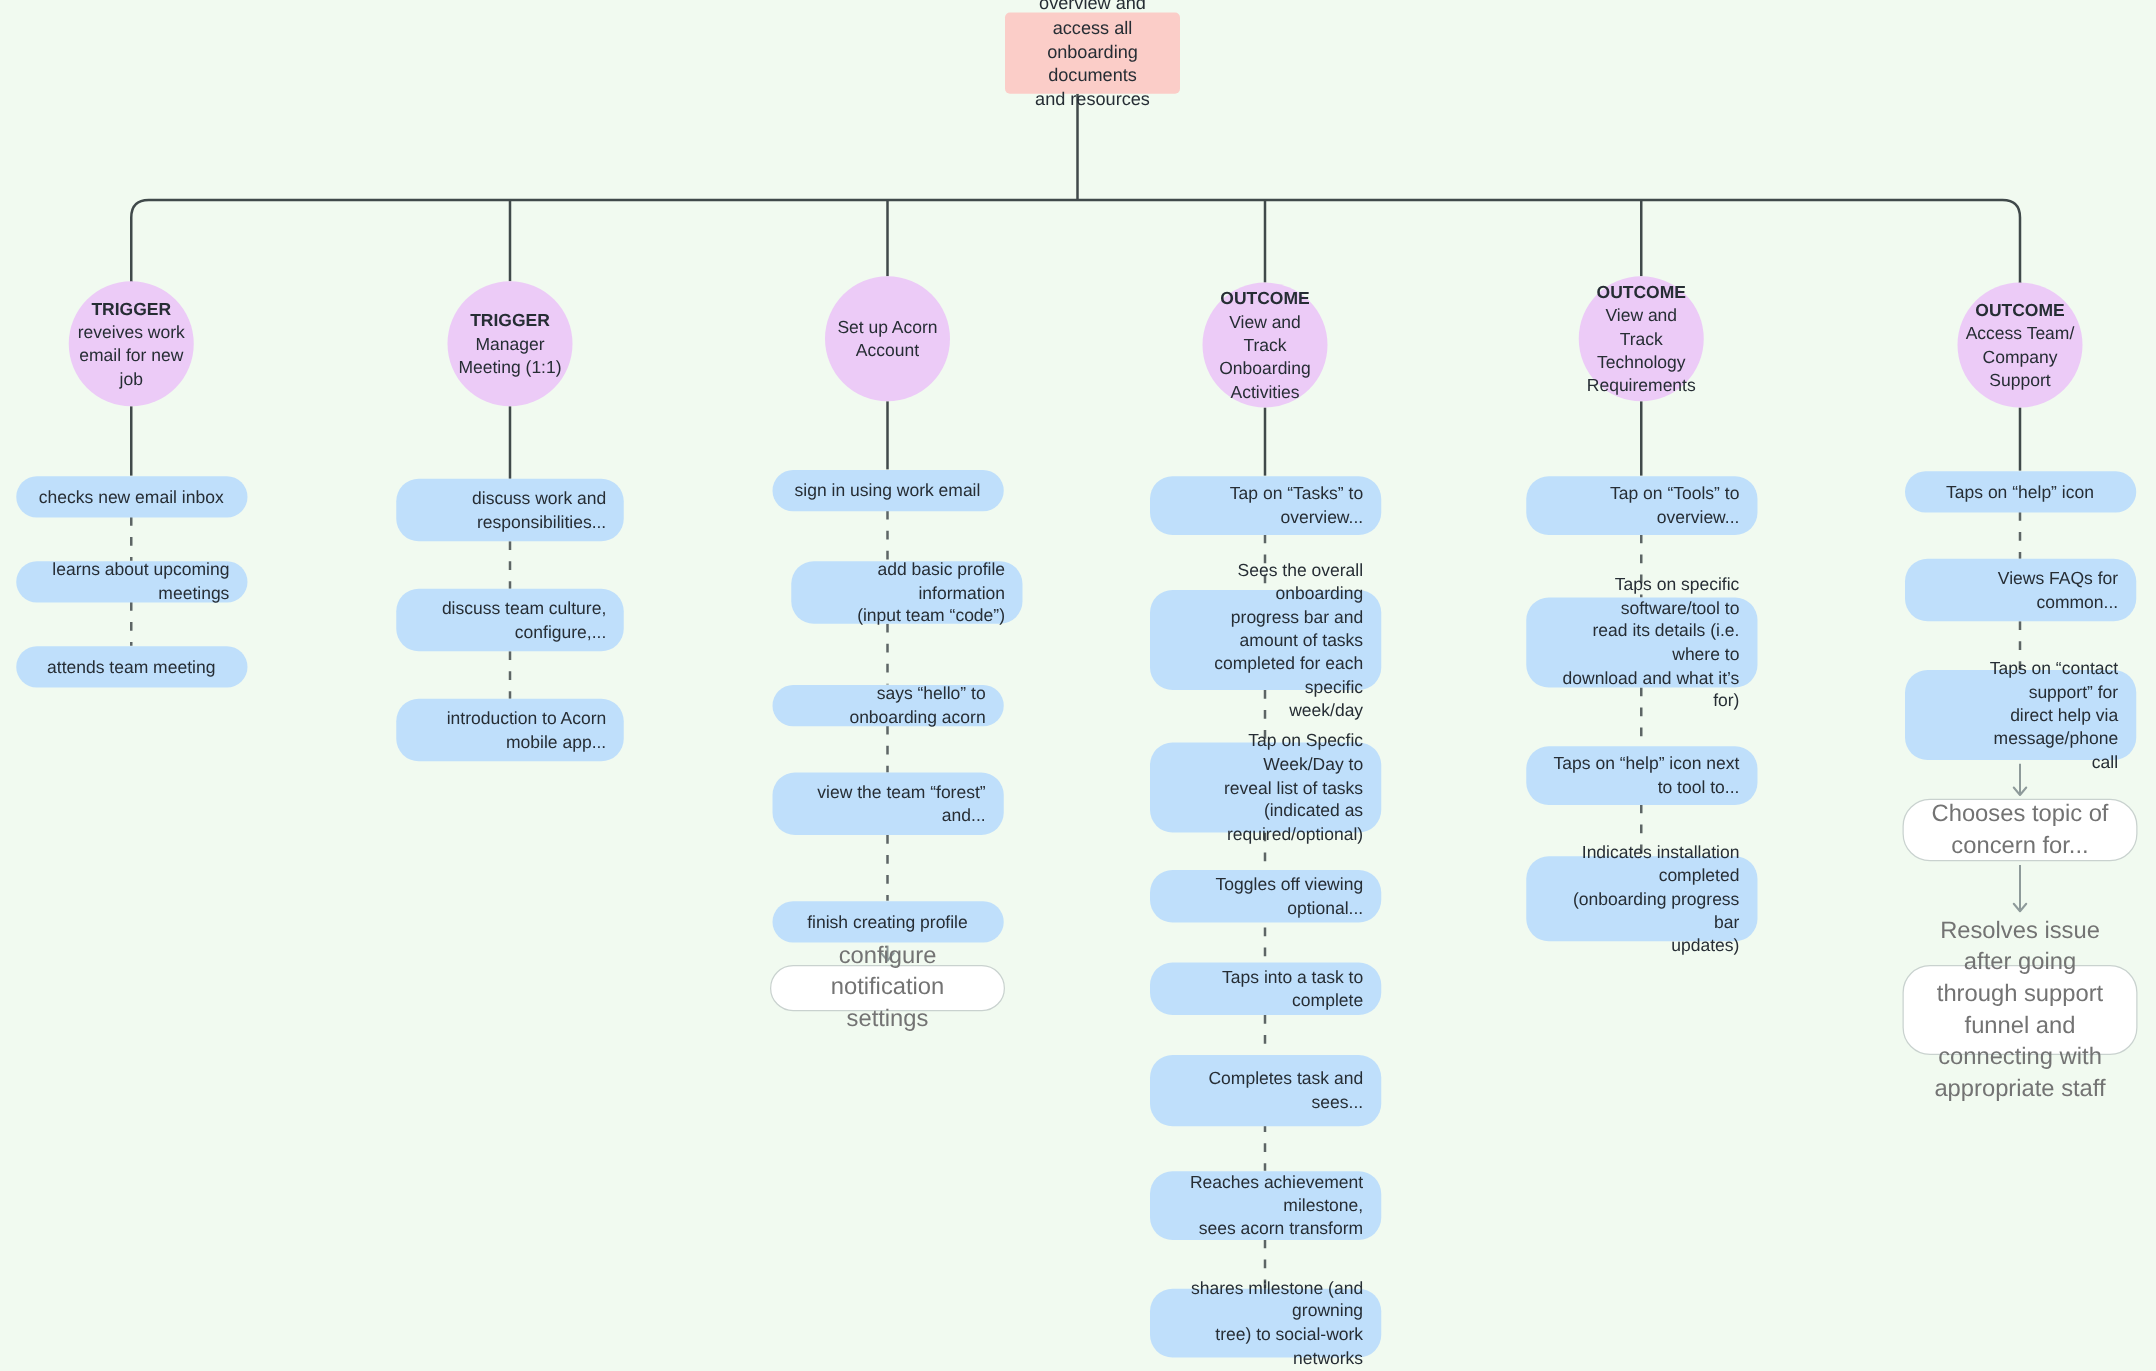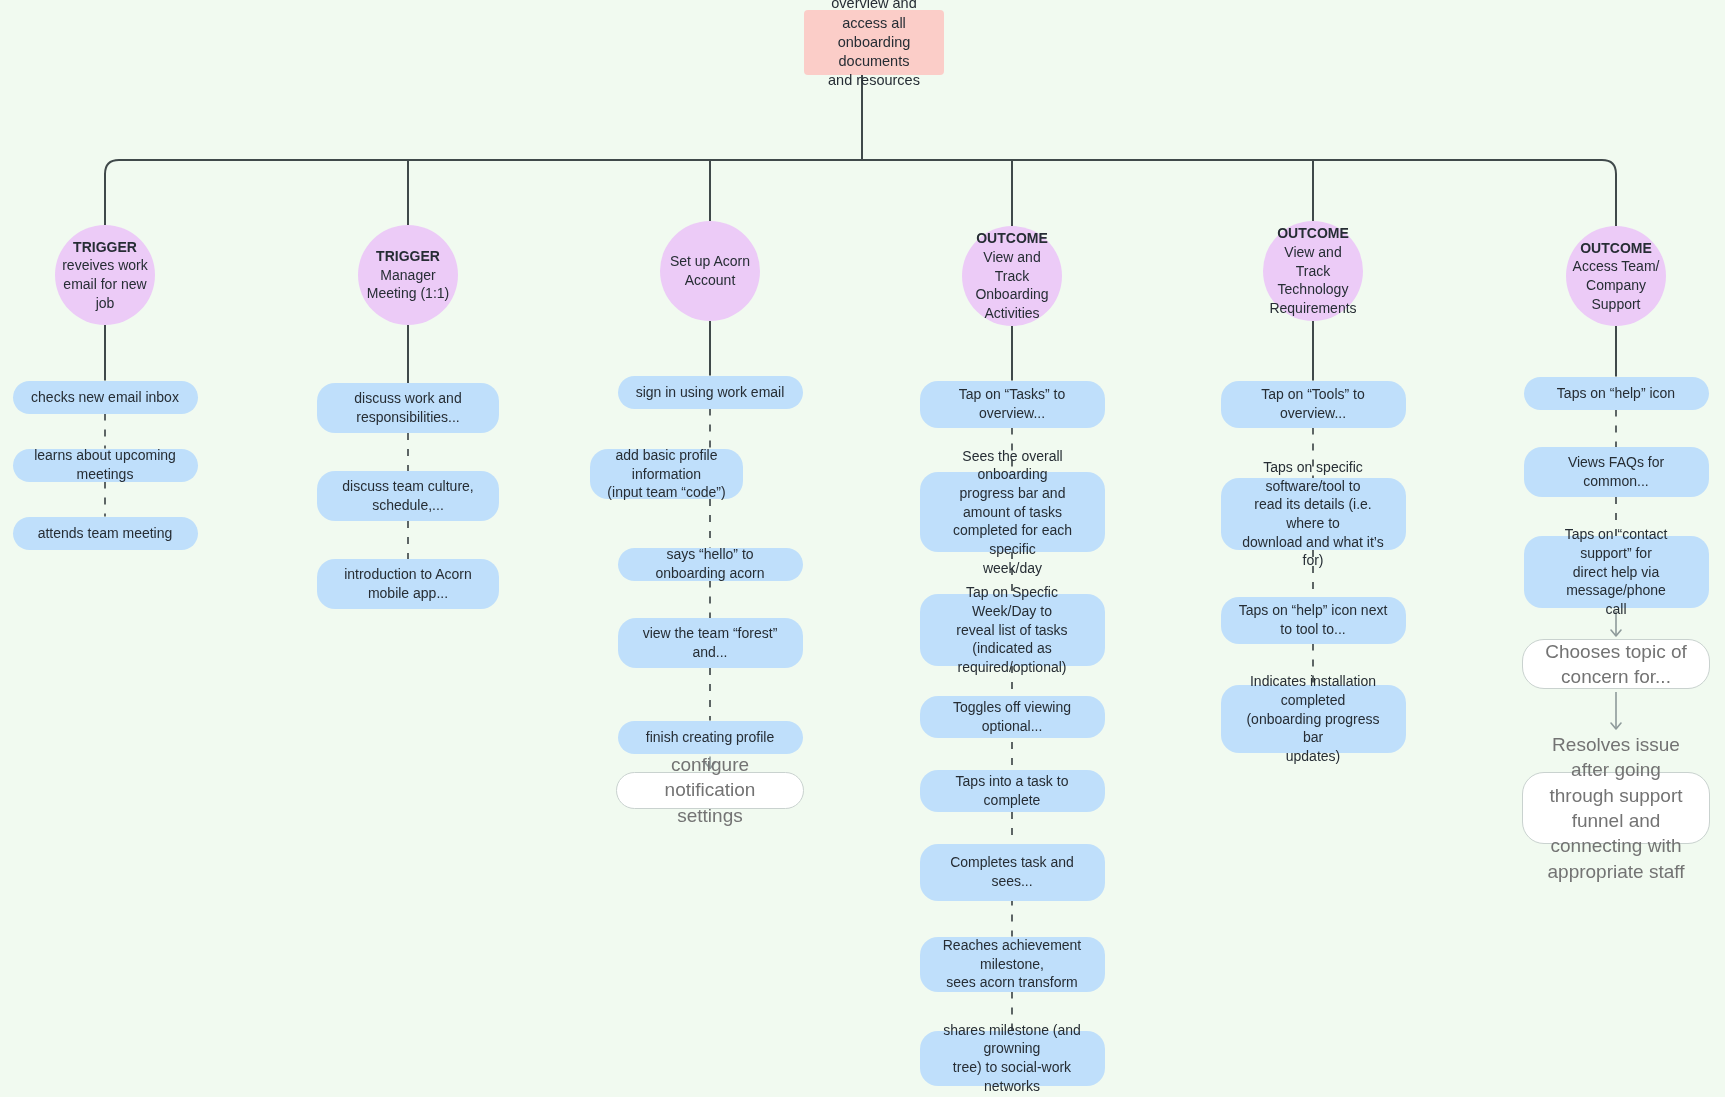--- a/index.html
+++ b/index.html
@@ -57,20 +57,21 @@
   .node-circle .lbl-strong {
     font-weight: bold;
     display: block;
   }
   .node-step {
     background: #bfdffb;
     border-radius: 18px;
     font-size: 14px;
     color: #262d34;
     padding: 8px 14px;
+    text-align: right;
   }
   .node-outline {
     background: #ffffff;
     border: 1.3px solid #c9d2cf;
     border-radius: 22px;
     font-size: 19px;
     color: #737373;
     padding: 8px 14px;
   }
   .node-text {
@@ -146,33 +147,33 @@
     </div>
     <div class="node node-circle" style="left: 358px; top: 225px; width: 100px; height: 100px;">
       <span class="lbl-strong">TRIGGER</span>
       <span class="node-text">Manager
 Meeting (1:1)</span>
     </div>
     <div class="node node-step" style="left: 317px; top: 383px; width: 182px; height: 50px;">
       <span class="node-text">discuss work and responsibilities...</span>
     </div>
     <div class="node node-step" style="left: 317px; top: 471px; width: 182px; height: 50px;">
-      <span class="node-text">discuss team culture, schedule,...</span>
+      <span class="node-text">discuss team culture, configure,...</span>
     </div>
     <div class="node node-step" style="left: 317px; top: 559px; width: 182px; height: 50px;">
       <span class="node-text">introduction to Acorn mobile app...</span>
     </div>
     <div class="node node-circle" style="left: 660px; top: 221px; width: 100px; height: 100px;">
       <span class="node-text">Set up Acorn
 Account</span>
     </div>
     <div class="node node-step" style="left: 617.5px; top: 375.5px; width: 185px; height: 33px;">
       <span class="node-text">sign in using work email</span>
     </div>
-    <div class="node node-step" style="left: 590px; top: 449px; width: 153px; height: 50px;">
+    <div class="node node-step" style="left: 633px; top: 449px; width: 185px; height: 50px;">
       <span class="node-text">add basic profile information
 (input team “code”)</span>
     </div>
     <div class="node node-step" style="left: 617.5px; top: 547.5px; width: 185px; height: 33px;">
       <span class="node-text">says “hello” to onboarding acorn</span>
     </div>
     <div class="node node-step" style="left: 617.5px; top: 618px; width: 185px; height: 50px;">
       <span class="node-text">view the team “forest” and...</span>
     </div>
     <div class="node node-step" style="left: 617.5px; top: 720.5px; width: 185px; height: 33px;">

